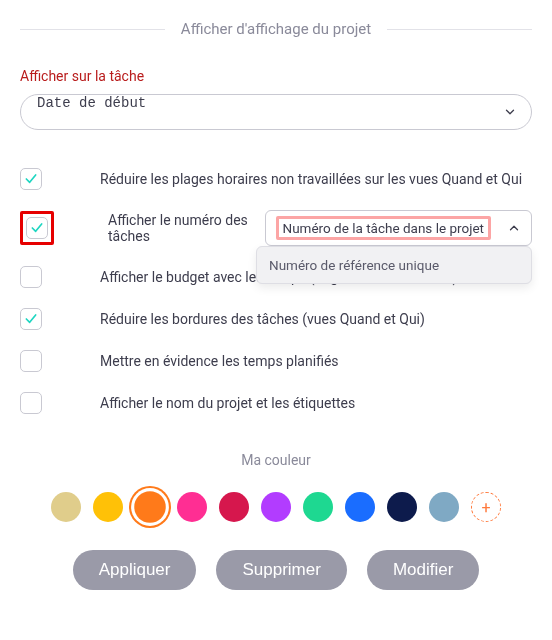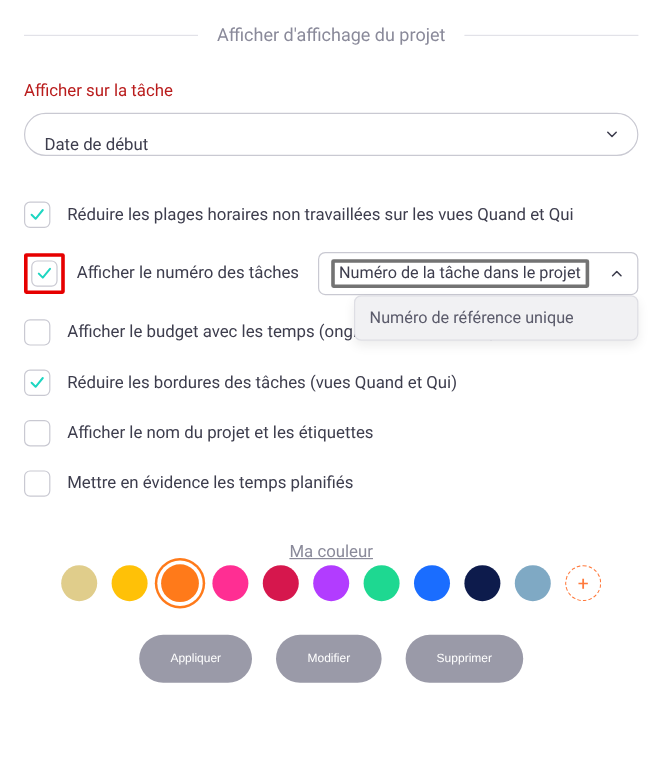--- a/index.html
+++ b/index.html
@@ -31,24 +31,25 @@
   .section-label {
     color: #b91c1c;
     margin-bottom: 10px;
   }
   .select-box {
     position: relative;
     border: 1px solid #c9c9d2;
     border-radius: 18px;
     height: 36px;
     display: flex;
-    align-items: flex-end;
+    align-items: flex-start;
     padding: 0 16px;
     cursor: pointer;
     margin-bottom: 28px;
+    font-family: Liberation Mono, monospace;
   }
   .select-box .chevron {
     position: absolute;
     right: 14px;
     top: 50%;
     transform: translateY(-50%);
   }
   .chevron svg { display: block; }
   .options { display: flex; flex-direction: column; gap: 0; }
   .option-row {
@@ -64,21 +65,21 @@
     border: 1px solid #c9c9d2;
     border-radius: 5px;
     display: flex;
     align-items: center;
     justify-content: center;
     flex-shrink: 0;
     background: #fff;
   }
   .checkbox.checked svg { display: block; }
   .checkbox svg { display: none; }
-  .option-label { color: #3d3d4d; }
+  .option-label { color: #3d3d4d; margin-left: 44px; }
   .highlight {
     border: 3px solid #e60000;
     border-radius: 2px;
     padding: 3px;
   }
   .task-number-row { gap: 10px; }
   .task-select-wrap {
     position: relative;
     margin-left: auto;
     flex-shrink: 0;
@@ -88,51 +89,50 @@
     border-radius: 6px;
     height: 36px;
     padding: 0 40px 0 10px;
     display: flex;
     align-items: center;
     background: #fff;
     position: relative;
     font-size: 13.5px;
   }
   .task-select-inner {
-    border: 3px solid #737373;
+    border: 3px solid #fca5a5;
     border-radius: 2px;
     padding: 1px 4px;
   }
   .task-select .chevron {
     position: absolute;
     right: 10px;
     top: 50%;
     transform: translateY(-50%) rotate(180deg);
   }
   .dropdown {
     position: absolute;
     top: 36px;
     right: 0;
-    width: 237px;
+    width: 276px;
     background: #f1f1f3;
     border: 1px solid #dedee4;
     border-radius: 6px;
     padding: 8px 12px;
     box-shadow: 0 4px 10px rgba(0,0,0,0.08);
     z-index: 10;
   }
   .dropdown-item { color: #5a5a6a; padding: 2px 0; font-size: 13.5px; }
   .color-section {
     margin-top: 28px;
     text-align: center;
   }
   .color-title {
     color: #8a8a9a;
-    margin-bottom: 3px;
-    text-decoration: underline;
+    margin-bottom: 24px;
   }
   .swatches {
     display: flex;
     justify-content: center;
     gap: 12px;
     margin-bottom: 28px;
   }
   .swatch {
     width: 30px;
     height: 30px;
@@ -162,21 +162,21 @@
     justify-content: center;
     gap: 20px;
   }
   .btn {
     background: #9a9aa8;
     color: #fff;
     border: none;
     border-radius: 22px;
     height: 40px;
     padding: 0 26px;
-    font-size: 10px;
+    font-size: 17px;
     cursor: pointer;
   }
 </style>
 </head>
 <body>
 
 <div class="container">
   <div class="title-row">
     <hr>
     <span class="title">Afficher d'affichage du projet</span>
@@ -245,28 +245,28 @@
           </svg>
       </span>
       <span class="option-label">Réduire les bordures des tâches (vues Quand et Qui)</span>
     </div>
 
 
     <div class="option-row">
       <span class="checkbox">
         
       </span>
-      <span class="option-label">Afficher le nom du projet et les étiquettes</span>
+      <span class="option-label">Mettre en évidence les temps planifiés</span>
     </div>
 
     <div class="option-row">
       <span class="checkbox">
         
       </span>
-      <span class="option-label">Mettre en évidence les temps planifiés</span>
+      <span class="option-label">Afficher le nom du projet et les étiquettes</span>
     </div>
 
   </div>
 
   <div class="color-section">
     <div class="color-title">Ma couleur</div>
     <div class="swatches" id="swatches">
         <div class="swatch" style="background: rgb(224, 205, 139); color: rgb(224, 205, 139);"></div>
         <div class="swatch" style="background: rgb(255, 193, 7); color: rgb(255, 193, 7);"></div>
         <div class="swatch selected" style="background: rgb(255, 122, 26); color: rgb(255, 122, 26);"></div>
@@ -274,18 +274,18 @@
         <div class="swatch" style="background: rgb(214, 23, 77); color: rgb(214, 23, 77);"></div>
         <div class="swatch" style="background: rgb(178, 60, 255); color: rgb(178, 60, 255);"></div>
         <div class="swatch" style="background: rgb(30, 216, 145); color: rgb(30, 216, 145);"></div>
         <div class="swatch" style="background: rgb(26, 109, 255); color: rgb(26, 109, 255);"></div>
         <div class="swatch" style="background: rgb(13, 27, 76); color: rgb(13, 27, 76);"></div>
         <div class="swatch" style="background: rgb(127, 169, 196); color: rgb(127, 169, 196);"></div>
         <div class="swatch-add">+</div>
       </div>
     <div class="buttons">
       <button class="btn">Appliquer</button>
+      <button class="btn">Supprimer</button>
       <button class="btn">Modifier</button>
-      <button class="btn">Supprimer</button>
     </div>
   </div>
 
 </div>
 
 </body></html>

